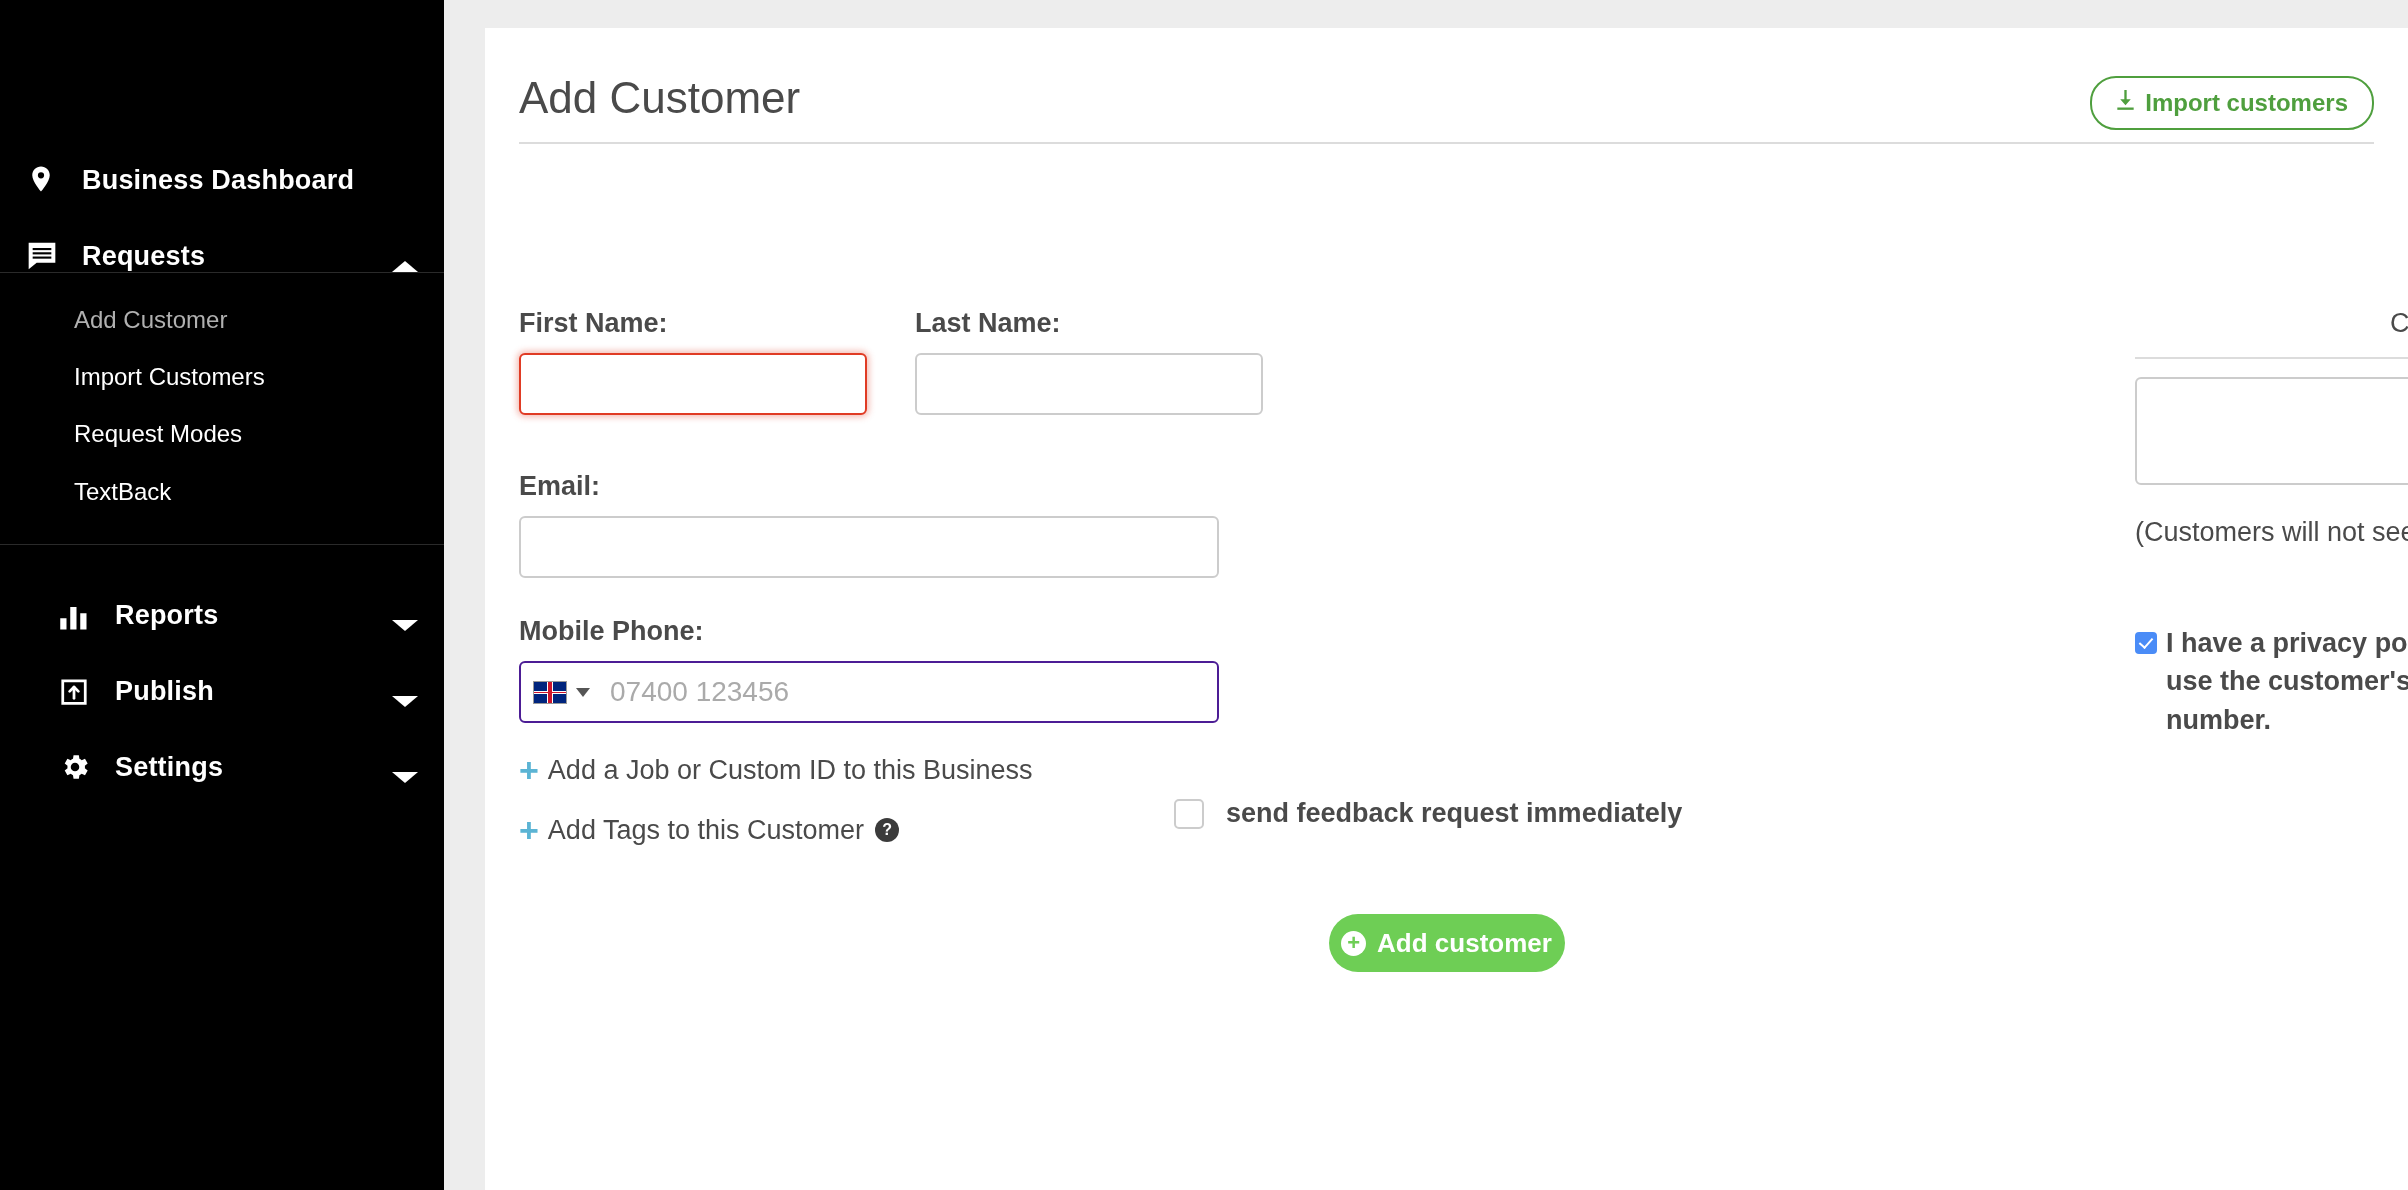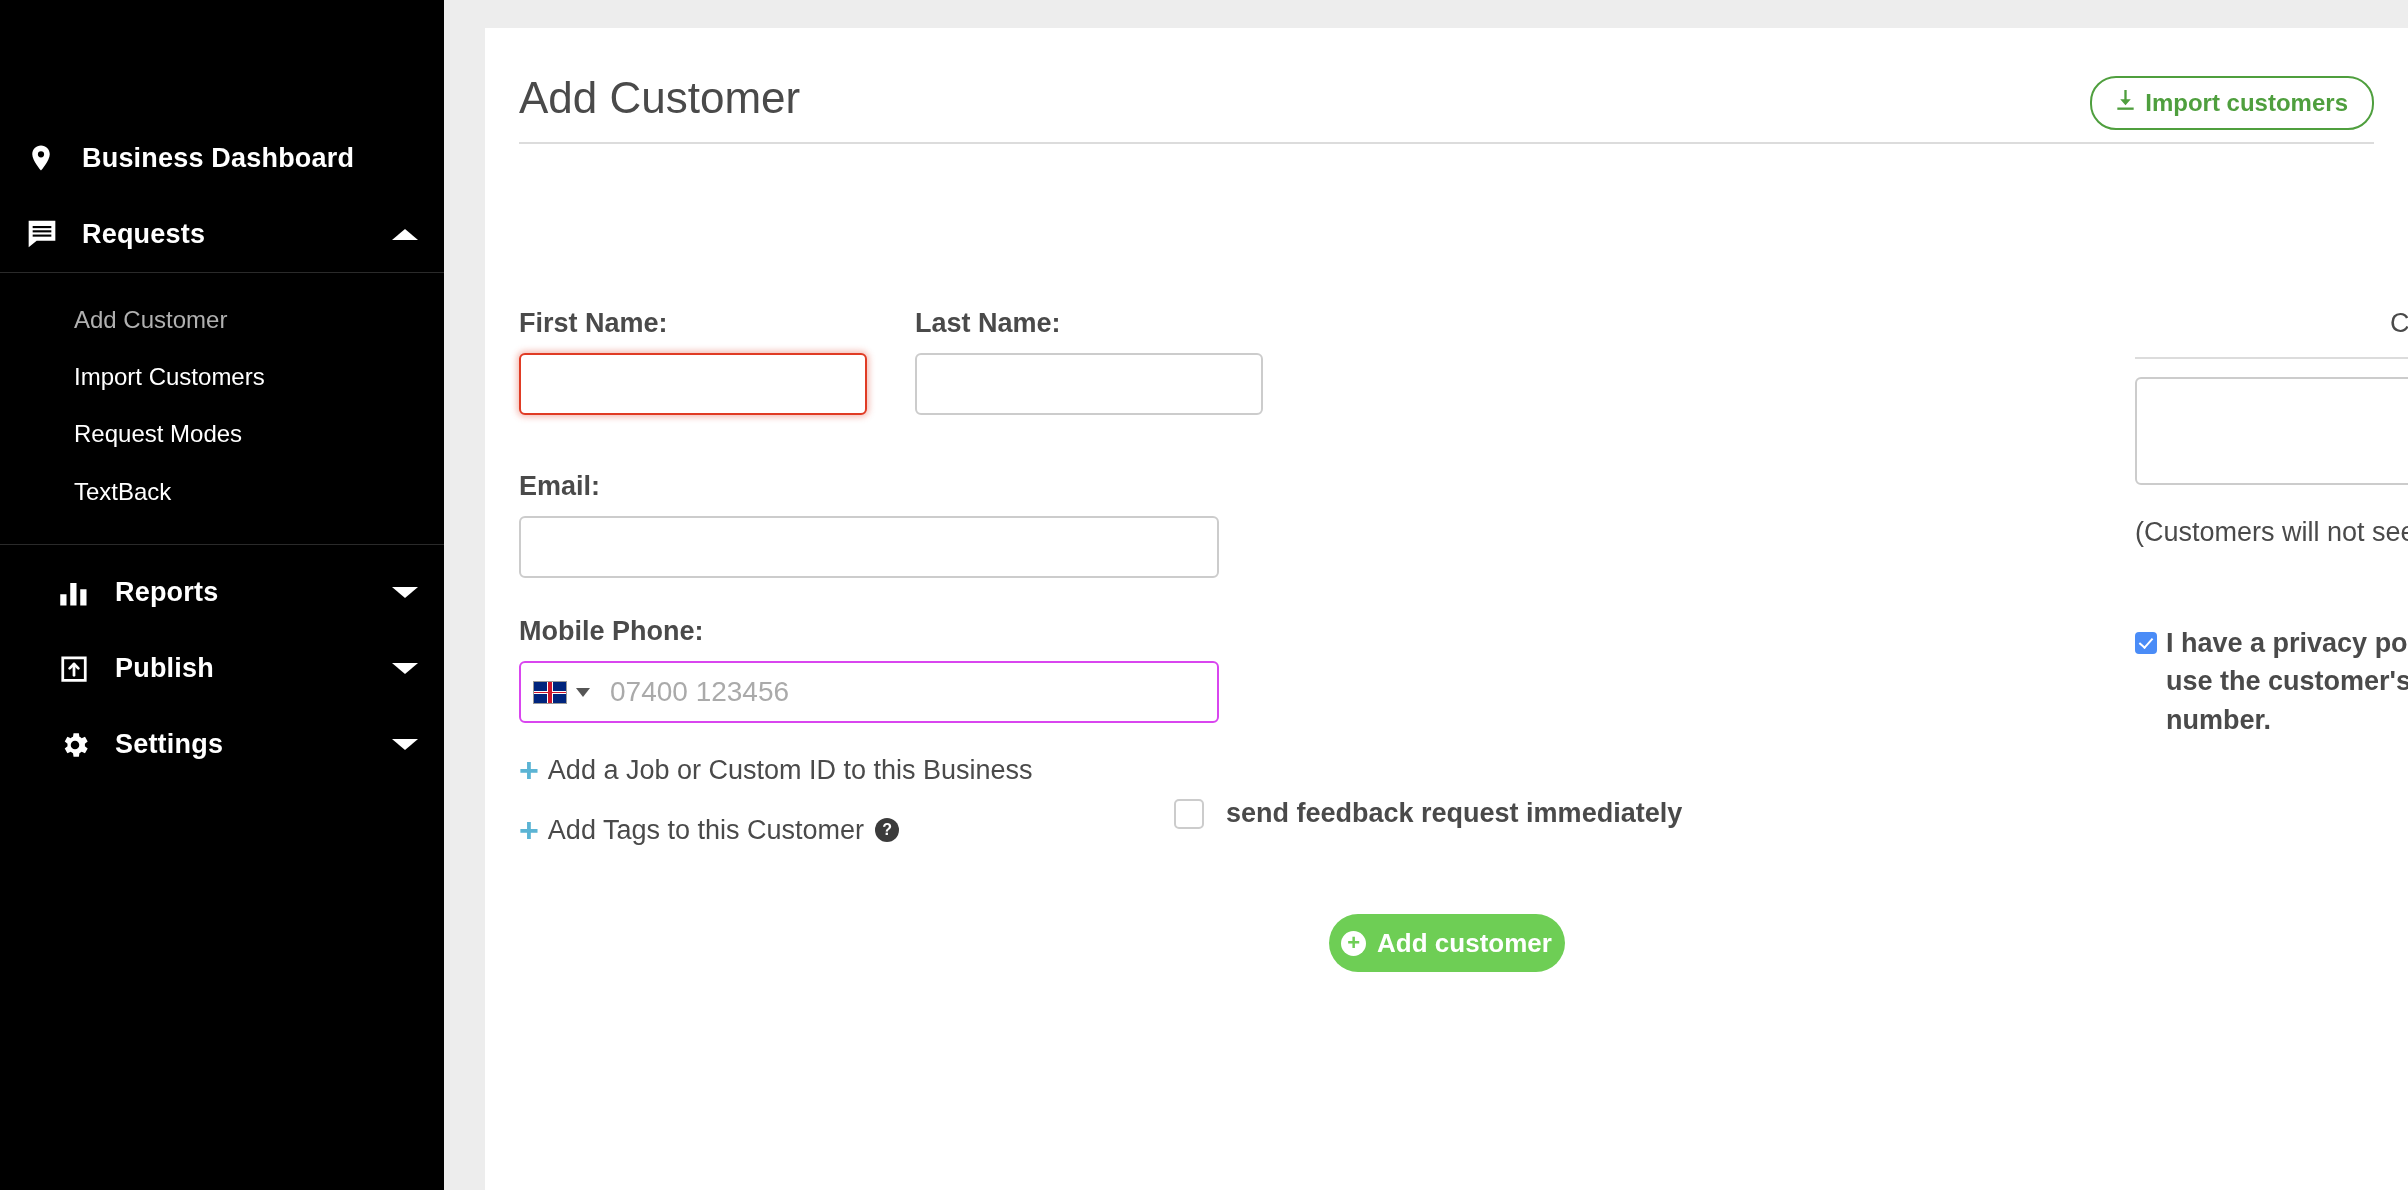--- a/index.html
+++ b/index.html
@@ -24,21 +24,21 @@
     width: 444px;
     height: 1190px;
     background: #000000;
     color: #ffffff;
   }
 
   .nav-top-spacer { height: 120px; }
 
   .nav-item {
     display: flex;
-    align-items: center;
+    align-items: flex-end;
     height: 76px;
     padding-left: 26px;
     padding-right: 26px;
     cursor: pointer;
   }
   .nav-item .nav-icon {
     width: 44px;
     min-width: 44px;
     display: flex;
     align-items: center;
@@ -183,21 +183,21 @@
     gap: 48px;
   }
   .name-cell { width: 348px; }
   .row-gap { height: 56px; }
 
   #phone-wrap {
     display: flex;
     align-items: center;
     width: 700px;
     height: 62px;
-    border: 2px solid #d946ef;
+    border: 2px solid #4c1d95;
     border-radius: 6px;
     background: #ffffff;
     padding: 0 12px;
   }
   .flag-uk {
     width: 34px; height: 23px;
     border: 1px solid #999;
     position: relative;
     overflow: hidden;
     background: #00247d;

